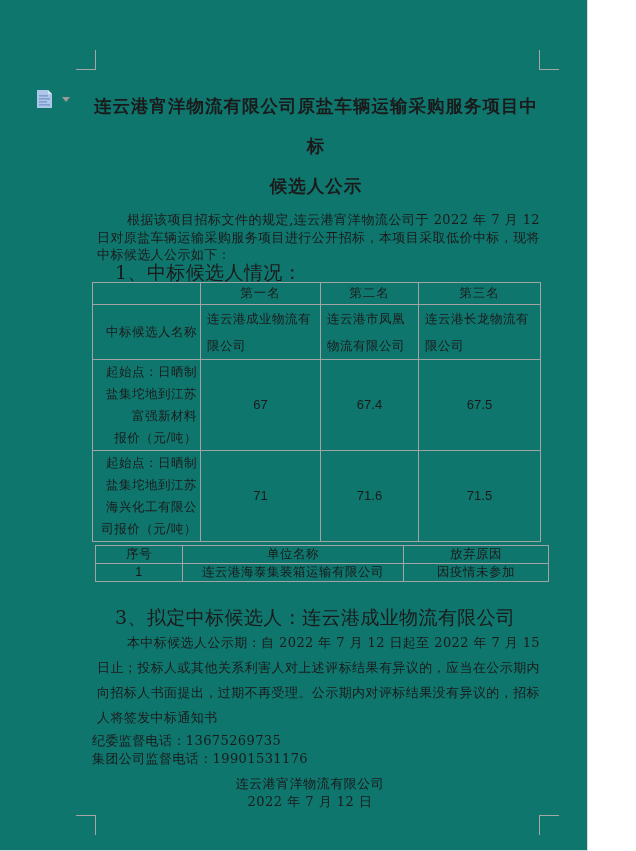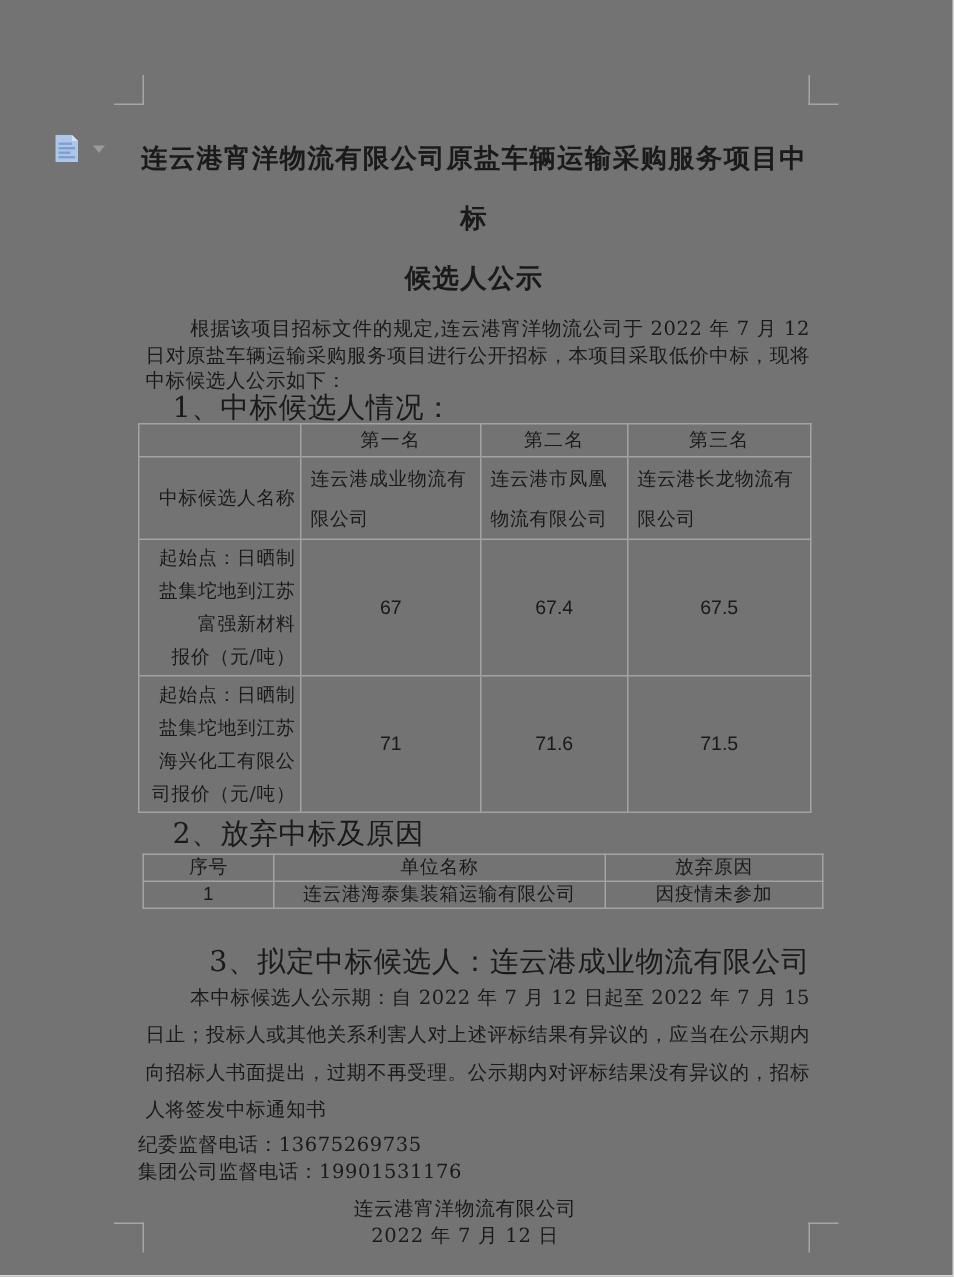--- a/index.html
+++ b/index.html
@@ -1,23 +1,23 @@
 <!DOCTYPE html>
 <html><head>
 <meta charset="utf-8">
 <style>
   * { margin: 0; padding: 0; box-sizing: border-box; }
   html, body { background: #ffffff; }
   body { width: 636px; font-family: "DejaVu Serif", serif; color: #1a1a1a; }
 
   .page {
     position: relative;
-    width: 636px;
+    width: 588px;
     height: 851px;
-    background: #737373;
+    background: #0f766e;
     border-right: 1px solid #d9d9d9;
     border-bottom: 1px solid #d9d9d9;
     overflow: hidden;
   }
 
   
   .crop { position: absolute; width: 20px; height: 20px; }
   .crop.tl { left: 76px; top: 50px;  border-right: 1px solid #a6a6a6; border-bottom: 1px solid #a6a6a6; }
   .crop.tr { left: 539px; top: 50px; border-left: 1px solid #a6a6a6;  border-bottom: 1px solid #a6a6a6; }
   .crop.bl { left: 76px; top: 815px; border-right: 1px solid #a6a6a6; border-top: 1px solid #a6a6a6; }
@@ -60,21 +60,21 @@
   .t1 .comp { line-height: 27px; padding: 0 6px; letter-spacing: 0.5px; }
   .t1 .num  { text-align: center; font-family: "Liberation Sans", sans-serif; font-size: 13px; }
 
   
   .t2 { width: 453px; margin-left: 3px; font-size: 12.5px; }
   .t2 td { height: 18px; text-align: center; line-height: 16px; letter-spacing: 0.5px; }
   .t2 .num { font-family: "Liberation Sans", sans-serif; font-size: 12.5px; }
 
   .gap-s2 { margin-top: 6px; }
   .t2-wrap { margin-top: 3px; }
-  .gap-s3 { margin-top: 27px; text-align: right; }
+  .gap-s3 { margin-top: 27px; }
 
   .closing { margin-top: 3px; padding-left: 5px;
              font-size: 13px; line-height: 25px; letter-spacing: 0.4px;
              text-align: justify; text-indent: 2.3em; }
 
   .phones { margin-top: 2px; font-size: 13px; line-height: 18px; letter-spacing: 0.4px; }
 
   .sig-block { margin-top: 7px; text-align: center; font-size: 13px; line-height: 18px;
                letter-spacing: 0.5px; padding-right: 12px; }
 </style>
@@ -144,21 +144,20 @@
       </tr>
       <tr class="r-q2">
         <td class="lbl">起始点：日晒制盐集坨地到江苏海兴化工有限公司报价（元/吨）</td>
         <td class="num">71</td>
         <td class="num">71.6</td>
         <td class="num">71.5</td>
       </tr>
     </tbody>
       </table>
 
-    <div class="h-num gap-s2">2、放弃中标及原因</div>
 
     <div class="t2-wrap">
       <table class="t2">
         <colgroup>
             <col style="width:87px">
             <col style="width:221px">
             <col style="width:145px">
           </colgroup>
         <tbody>
             <tr>

